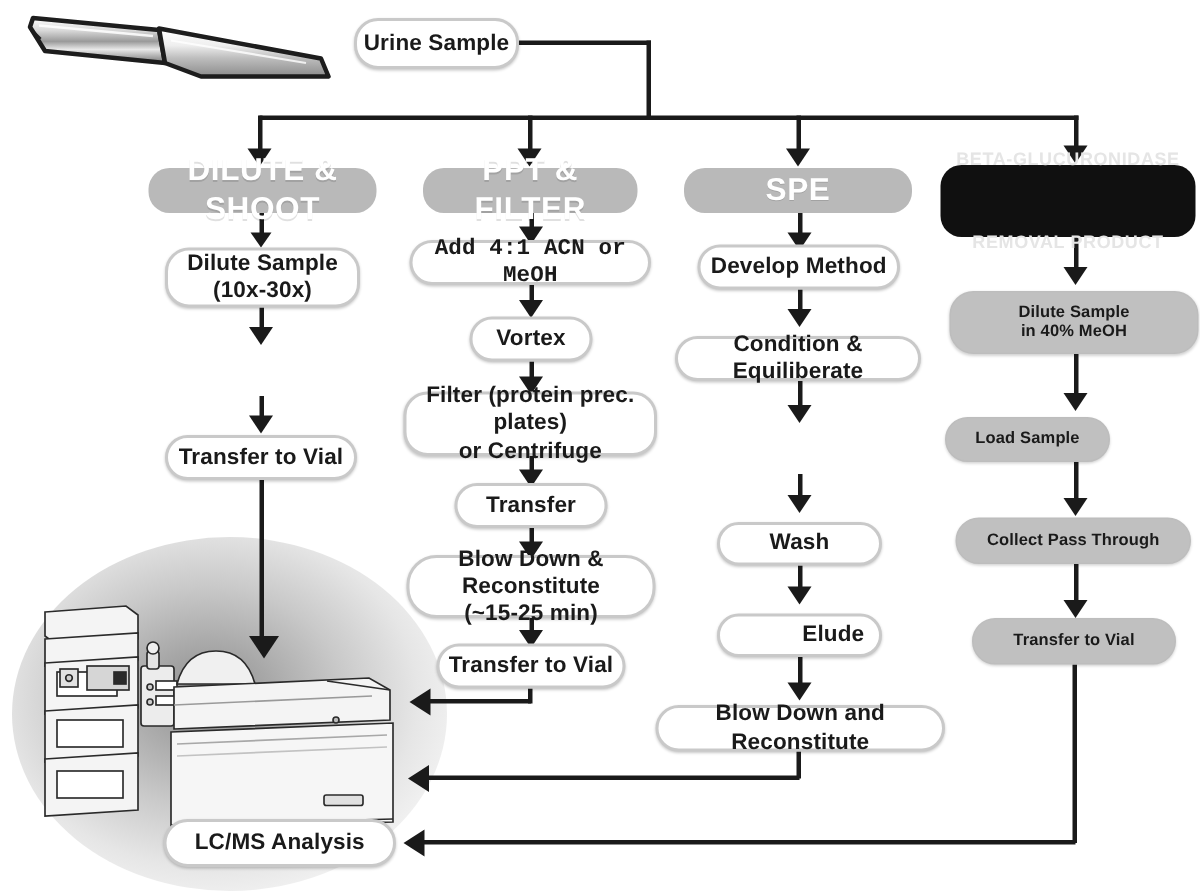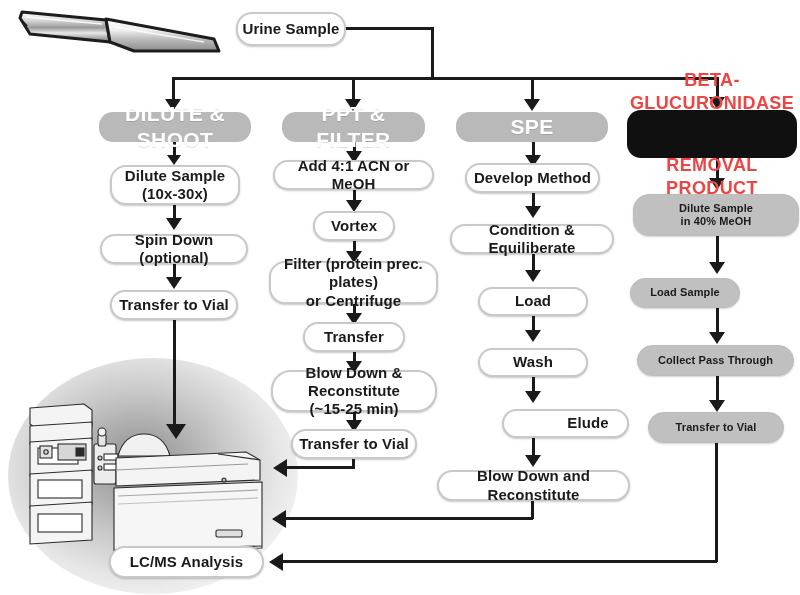--- a/index.html
+++ b/index.html
@@ -38,21 +38,21 @@
     color:#1a1a1a;
     box-shadow:0 1px 2px rgba(0,0,0,.18);
   }
   .hdr{
     font-size:21px;
     letter-spacing:.4px;
     border-radius:14px;
   }
   .hdr-gray{background:#b9b9b9;color:#ffffff;border:none;
     text-shadow:0 1px 0 rgba(0,0,0,.12);}
-  .hdr-black{background:#101010;color:#ef4444;border:none;font-size:18px;line-height:1.25;gap:40px;}
+  .hdr-black{background:#101010;color:#e5e5e5;border:none;font-size:12px;line-height:1.25;gap:40px;}
 
   
   .ln{position:absolute;background:#1a1a1a;z-index:3;}
   .lnv{width:3px;}
   .lnh{height:3px;}
   .arw{position:absolute;width:0;height:0;z-index:4;}
   .arw-d{border-left:8px solid transparent;border-right:8px solid transparent;border-top:12px solid #1a1a1a;}
   .arw-l{border-top:8px solid transparent;border-bottom:8px solid transparent;border-right:12px solid #1a1a1a;}
   .arw-d.sm{border-left:7px solid transparent;border-right:7px solid transparent;border-top:10px solid #1a1a1a;}
 
@@ -151,39 +151,36 @@
   <div class="ln lnv" style="left:173px;top:142px;height:16px;"></div>
   <div class="arw arw-d sm" style="left:167px;top:155px;"></div>
 
   <div class="node n-white" style="left:110px;top:165px;width:130px;height:40px;flex-direction:column;">
     <span>Dilute Sample</span>
     <span>(10x-30x)</span>
   </div>
   <div class="ln lnv" style="left:173px;top:205px;height:16px;"></div>
   <div class="arw arw-d" style="left:166px;top:218px;"></div>
 
-  <div class="node n-white" style="left:100px;top:234px;width:148px;height:30px;">
-    <span>Spin Down (optional)</span>
-  </div>
   <div class="ln lnv" style="left:173px;top:264px;height:16px;"></div>
   <div class="arw arw-d" style="left:166px;top:277px;"></div>
 
   <div class="node n-white" style="left:110px;top:290px;width:128px;height:30px;">
     <span>Transfer to Vial</span>
   </div>
   <div class="ln lnv" style="left:173px;top:320px;height:105px;"></div>
   <div class="arw arw-d" style="left:166px;top:424px;border-left-width:10px;border-right-width:10px;border-top-width:15px;"></div>
 
   <div class="node hdr hdr-gray" style="left:282px;top:112px;width:143px;height:30px;">
     <span>PPT &amp; FILTER</span>
   </div>
   <div class="ln lnv" style="left:353px;top:142px;height:12px;"></div>
   <div class="arw arw-d" style="left:346px;top:151px;"></div>
 
-  <div class="node n-white" style="left:273px;top:160px;width:161px;height:30px;">
+  <div class="node n-white" style="left:273px;top:160px;width:161px;height:30px;font-family:Liberation Mono, monospace;">
     <span>Add 4:1 ACN or MeOH</span>
   </div>
   <div class="ln lnv" style="left:353px;top:190px;height:13px;"></div>
   <div class="arw arw-d" style="left:346px;top:200px;"></div>
 
   <div class="node n-white" style="left:313px;top:211px;width:82px;height:30px;">
     <span>Vortex</span>
   </div>
   <div class="ln lnv" style="left:353px;top:241px;height:13px;"></div>
   <div class="arw arw-d" style="left:346px;top:251px;"></div>
@@ -226,33 +223,30 @@
   </div>
   <div class="ln lnv" style="left:532px;top:193px;height:16px;"></div>
   <div class="arw arw-d" style="left:525px;top:206px;"></div>
 
   <div class="node n-white" style="left:450px;top:224px;width:164px;height:30px;">
     <span>Condition &amp; Equiliberate</span>
   </div>
   <div class="ln lnv" style="left:532px;top:254px;height:18px;"></div>
   <div class="arw arw-d" style="left:525px;top:270px;"></div>
 
-  <div class="node n-white" style="left:478px;top:287px;width:110px;height:29px;">
-    <span>Load</span>
-  </div>
   <div class="ln lnv" style="left:532px;top:316px;height:17px;"></div>
   <div class="arw arw-d" style="left:525px;top:330px;"></div>
 
   <div class="node n-white" style="left:478px;top:348px;width:110px;height:29px;">
     <span>Wash</span>
   </div>
   <div class="ln lnv" style="left:532px;top:377px;height:17px;"></div>
   <div class="arw arw-d" style="left:525px;top:391px;"></div>
 
-  <div class="node n-white" style="left:502px;top:409px;width:127px;height:29px;padding-left:45px;">
+  <div class="node n-white" style="left:478px;top:409px;width:110px;height:29px;padding-left:45px;">
     <span>Elude</span>
   </div>
   <div class="ln lnv" style="left:532px;top:438px;height:20px;"></div>
   <div class="arw arw-d" style="left:525px;top:455px;"></div>
 
   <div class="node n-white" style="left:437px;top:470px;width:193px;height:31px;">
     <span>Blow Down and Reconstitute</span>
   </div>
   <div class="ln lnv" style="left:531px;top:501px;height:18px;"></div>
   <div class="ln lnh" style="left:285px;top:517px;width:248px;"></div>

